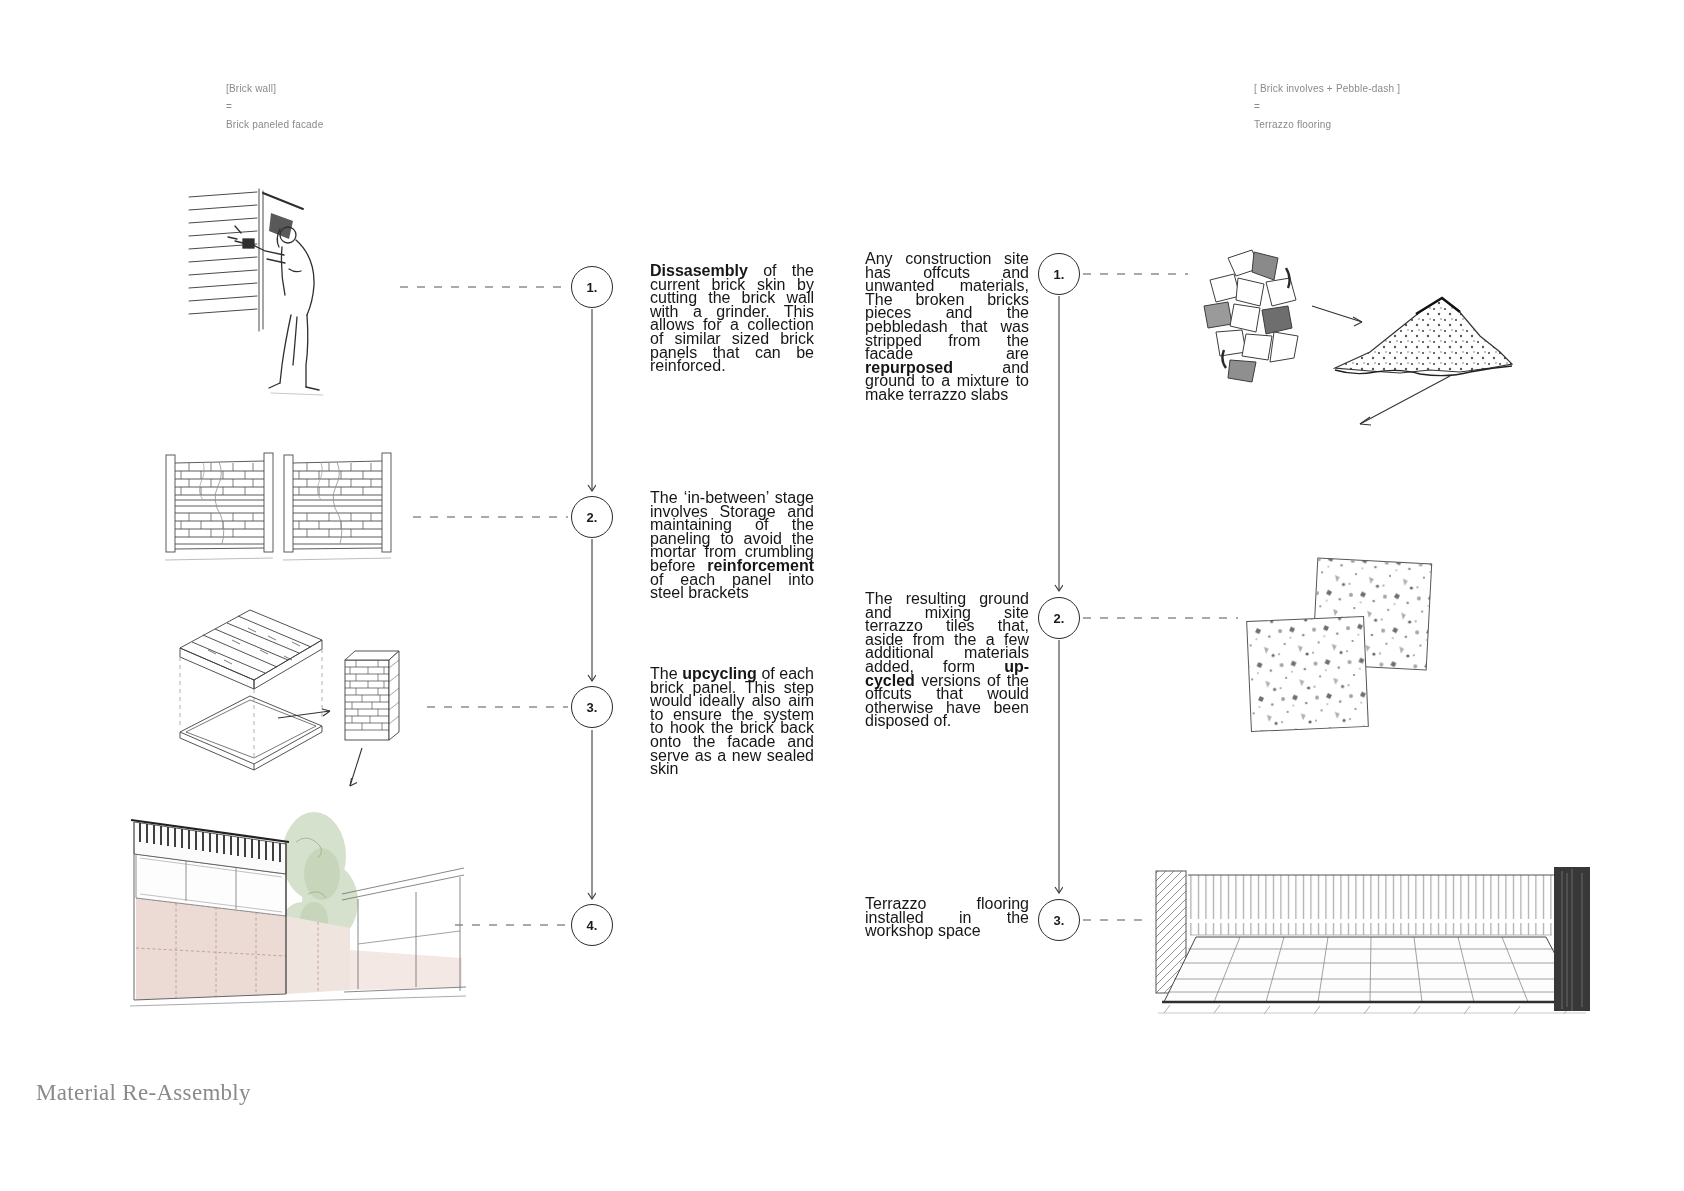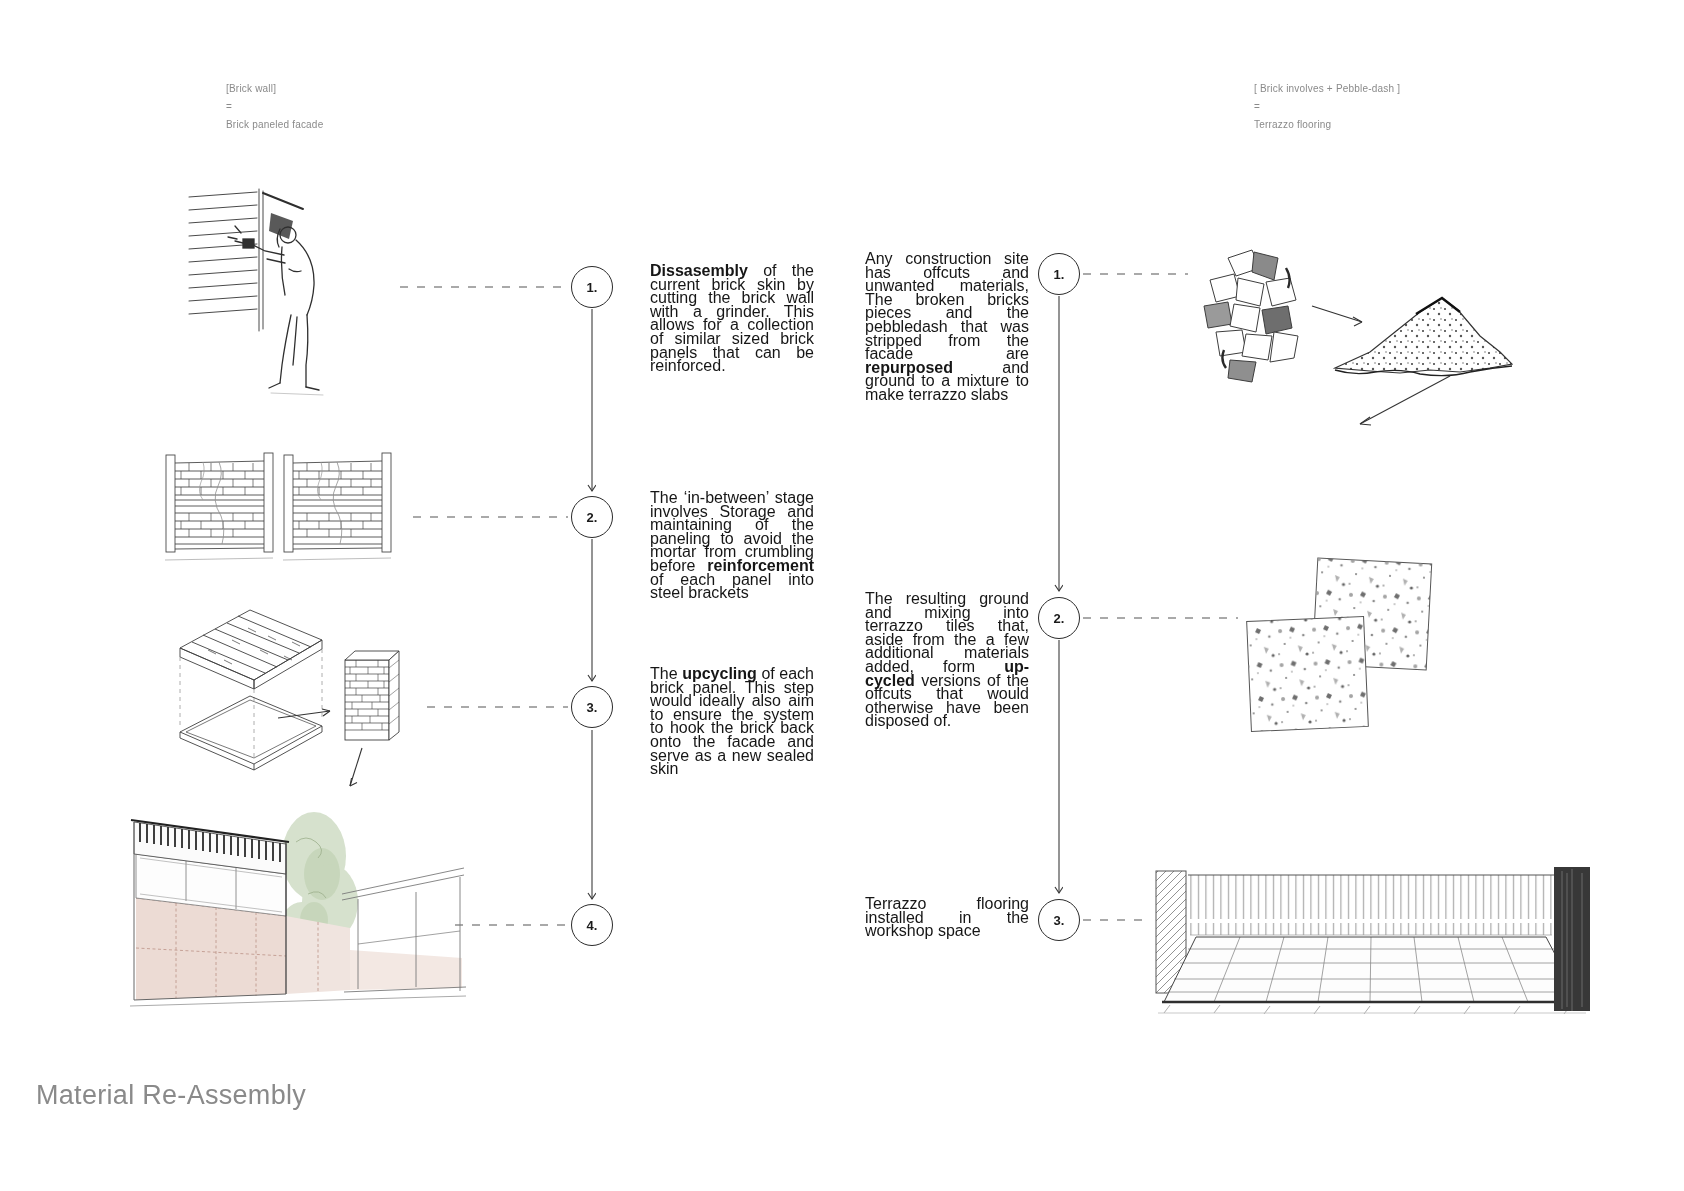--- a/index.html
+++ b/index.html
@@ -7,21 +7,21 @@
           font-family:"Liberation Sans",sans-serif;}
   .overlay{position:absolute;left:0;top:0;width:1684px;height:1191px;}
   .hdr{position:absolute;font-size:10px;line-height:18px;color:#8a8a8a;letter-spacing:.2px;}
   .hdr div{white-space:nowrap;}
   .step-circle{position:absolute;width:42px;height:42px;border:1.6px solid #2b2b2b;border-radius:50%;
           background:#fff;display:flex;align-items:center;justify-content:center;
           font-size:13px;font-weight:bold;color:#1a1a1a;box-sizing:border-box;}
   .para{position:absolute;width:164px;margin:12px;font-size:16px;line-height:13.6px;
           text-align:justify;color:#161616;}
   .para .b{font-weight:700;}
-  .title{position:absolute;left:36px;top:1080px;font-size:27px;color:#8a8a8a;letter-spacing:.3px;}
+  .title{position:absolute;left:36px;top:1080px;font-size:23px;color:#8a8a8a;letter-spacing:.3px;font-family:Liberation Serif, serif;}
   .sk{position:absolute;}
 </style>
 </head>
 <body>
 
 <div id="canvas">
 
   <svg class="overlay" viewBox="0 0 1684 1191">
     <defs>
       <marker id="ah" markerWidth="12" markerHeight="12" refX="7" refY="4" orient="auto" markerUnits="userSpaceOnUse">
@@ -63,21 +63,21 @@
   <div class="step-circle" style="left:571px;top:904px;">4.</div>
 
   <div class="step-circle" style="left:1038px;top:253px;">1.</div>
   <div class="step-circle" style="left:1038px;top:597px;">2.</div>
   <div class="step-circle" style="left:1038px;top:899px;">3.</div>
 
   <p class="para" style="left:638px;top:252px;"><span class="b">Dissasembly</span><span> of the current brick skin by cutting the brick wall with a grinder. This allows for a collection of similar sized brick panels that can be reinforced.</span></p>
   <p class="para" style="left:638px;top:479px;"><span>The ‘in-between’ stage involves Storage and maintaining of the paneling to avoid the mortar from crumbling before </span><span class="b">reinforcement</span><span> of each panel into steel brackets</span></p>
   <p class="para" style="left:638px;top:655px;"><span>The </span><span class="b">upcycling</span><span> of each brick panel. This step would ideally also aim to ensure the system to hook the brick back onto the facade and serve as a new sealed skin</span></p>
   <p class="para" style="left:853px;top:240px;"><span>Any construction site has offcuts and unwanted materials, The broken bricks pieces and the pebbledash that was stripped from the facade are </span><span class="b">repurposed</span><span> and ground to a mixture to make terrazzo slabs</span></p>
-  <p class="para" style="left:853px;top:580px;"><span>The resulting ground and mixing into terrazzo tiles that, aside from the a few additional materials added, form </span><span class="b">up-cycled</span><span> versions of the offcuts that would otherwise have been disposed of.</span></p>
+  <p class="para" style="left:853px;top:580px;"><span>The resulting ground and mixing site terrazzo tiles that, aside from the a few additional materials added, form </span><span class="b">up-cycled</span><span> versions of the offcuts that would otherwise have been disposed of.</span></p>
   <p class="para" style="left:853px;top:885px;"><span>Terrazzo flooring installed in the workshop space</span></p>
 
   <svg class="sk" style="left:185px;top:183px;" width="180" height="215" viewBox="0 0 180 215">
     <g stroke="#4a4a4a" stroke-width="1" fill="none" stroke-linecap="round">
       <path d="M4 14 L72 9"></path>
         <path d="M4 27 L72 22"></path>
         <path d="M4 40 L72 35"></path>
         <path d="M4 53 L72 48"></path>
       <path d="M4 66 L72 61"></path>
         <path d="M4 79 L72 74"></path>

